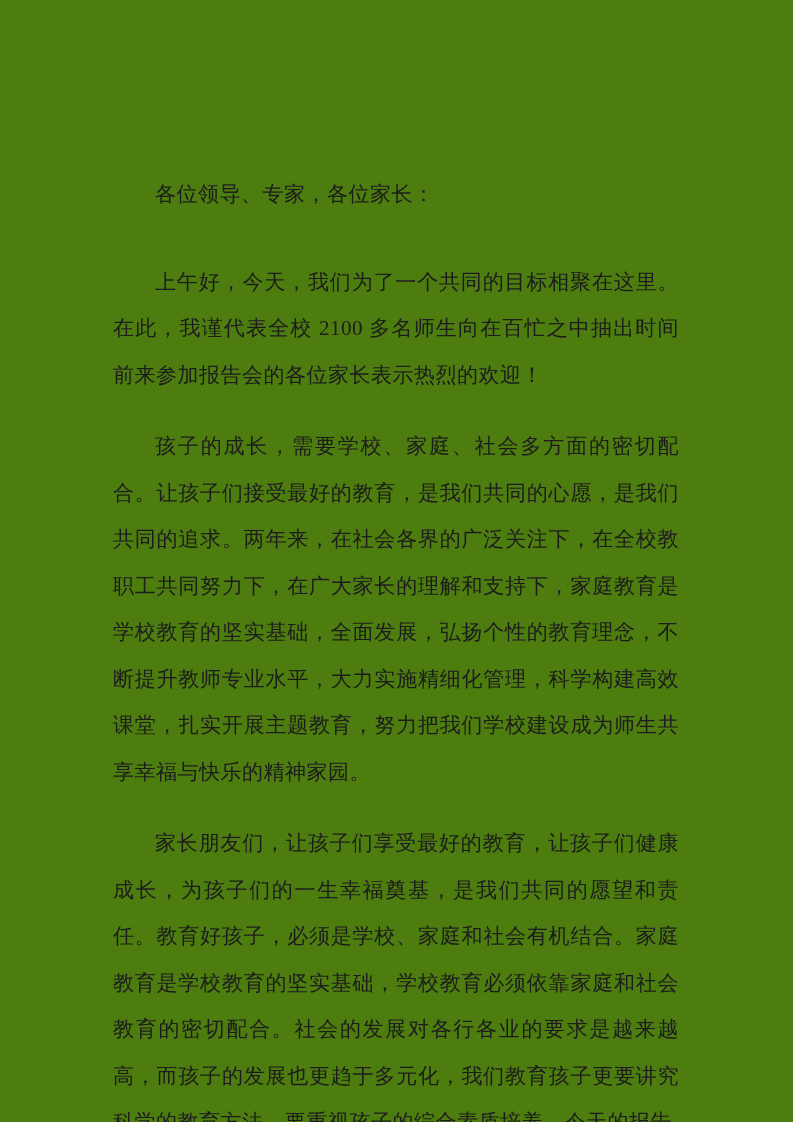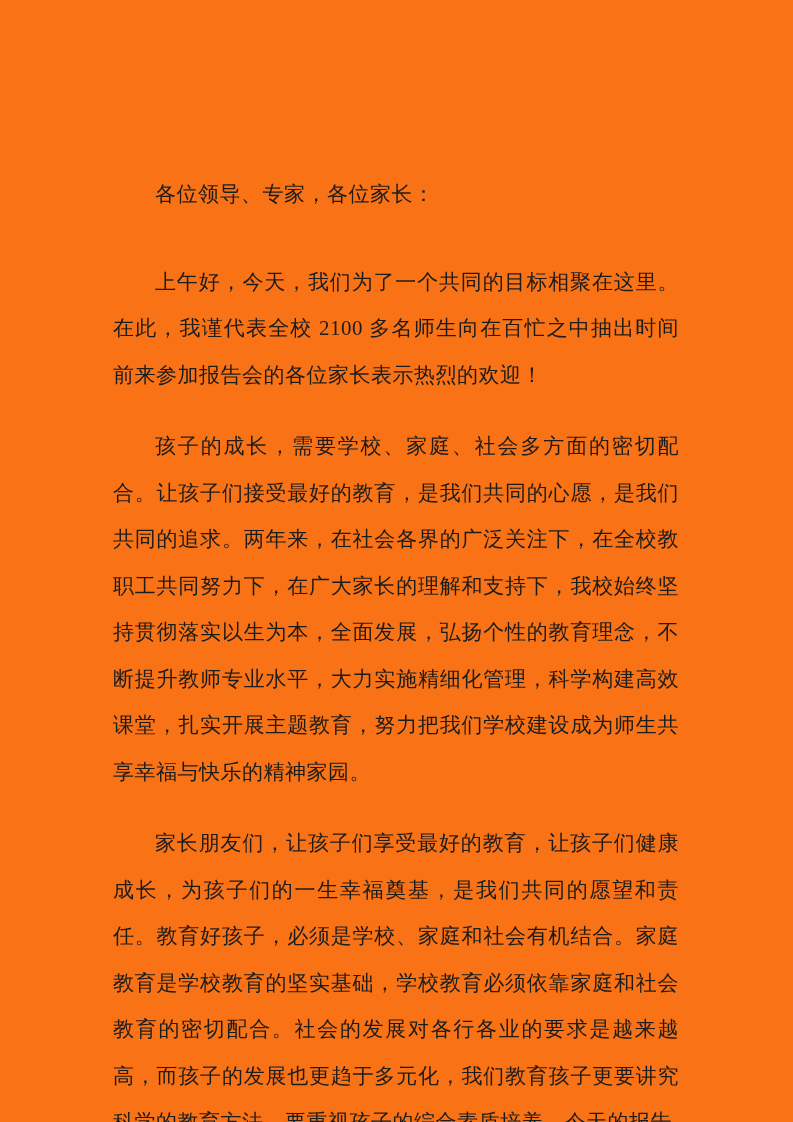--- a/index.html
+++ b/index.html
@@ -4,21 +4,21 @@
 <style>
   html, body {
     margin: 0;
     padding: 0;
     background: #ffffff;
   }
   .page {
     position: relative;
     width: 793px;
     height: 1122px;
-    background: #f97316;
+    background: #4d7c0f;
     overflow: hidden;
     margin: 0 auto;
   }
   .doc-body {
     position: absolute;
     left: 113px;
     top: 171px;
     width: 566px;
     font-family: "Liberation Serif", "DejaVu Serif", serif;
     font-size: 21px;
@@ -37,16 +37,16 @@
     text-align: left;
   }
 </style>
 </head>
 <body>
 
 <div class="page">
   <div class="doc-body">
     <p class="salutation">各位领导、专家，各位家长：</p>
     <p>上午好，今天，我们为了一个共同的目标相聚在这里。在此，我谨代表全校 2100 多名师生向在百忙之中抽出时间前来参加报告会的各位家长表示热烈的欢迎！</p>
-    <p>孩子的成长，需要学校、家庭、社会多方面的密切配合。让孩子们接受最好的教育，是我们共同的心愿，是我们共同的追求。两年来，在社会各界的广泛关注下，在全校教职工共同努力下，在广大家长的理解和支持下，我校始终坚持贯彻落实以生为本，全面发展，弘扬个性的教育理念，不断提升教师专业水平，大力实施精细化管理，科学构建高效课堂，扎实开展主题教育，努力把我们学校建设成为师生共享幸福与快乐的精神家园。</p>
+    <p>孩子的成长，需要学校、家庭、社会多方面的密切配合。让孩子们接受最好的教育，是我们共同的心愿，是我们共同的追求。两年来，在社会各界的广泛关注下，在全校教职工共同努力下，在广大家长的理解和支持下，家庭教育是学校教育的坚实基础，全面发展，弘扬个性的教育理念，不断提升教师专业水平，大力实施精细化管理，科学构建高效课堂，扎实开展主题教育，努力把我们学校建设成为师生共享幸福与快乐的精神家园。</p>
     <p>家长朋友们，让孩子们享受最好的教育，让孩子们健康成长，为孩子们的一生幸福奠基，是我们共同的愿望和责任。教育好孩子，必须是学校、家庭和社会有机结合。家庭教育是学校教育的坚实基础，学校教育必须依靠家庭和社会教育的密切配合。社会的发展对各行各业的要求是越来越高，而孩子的发展也更趋于多元化，我们教育孩子更要讲究科学的教育方法，要重视孩子的综合素质培养。今天的报告</p>
   </div>
 </div>
 
 </body></html>

